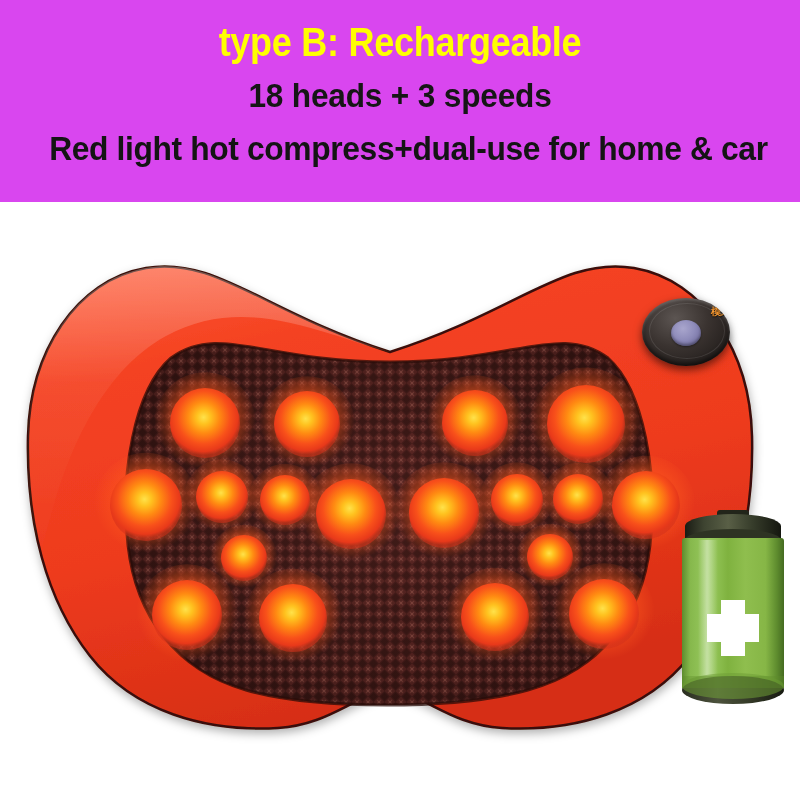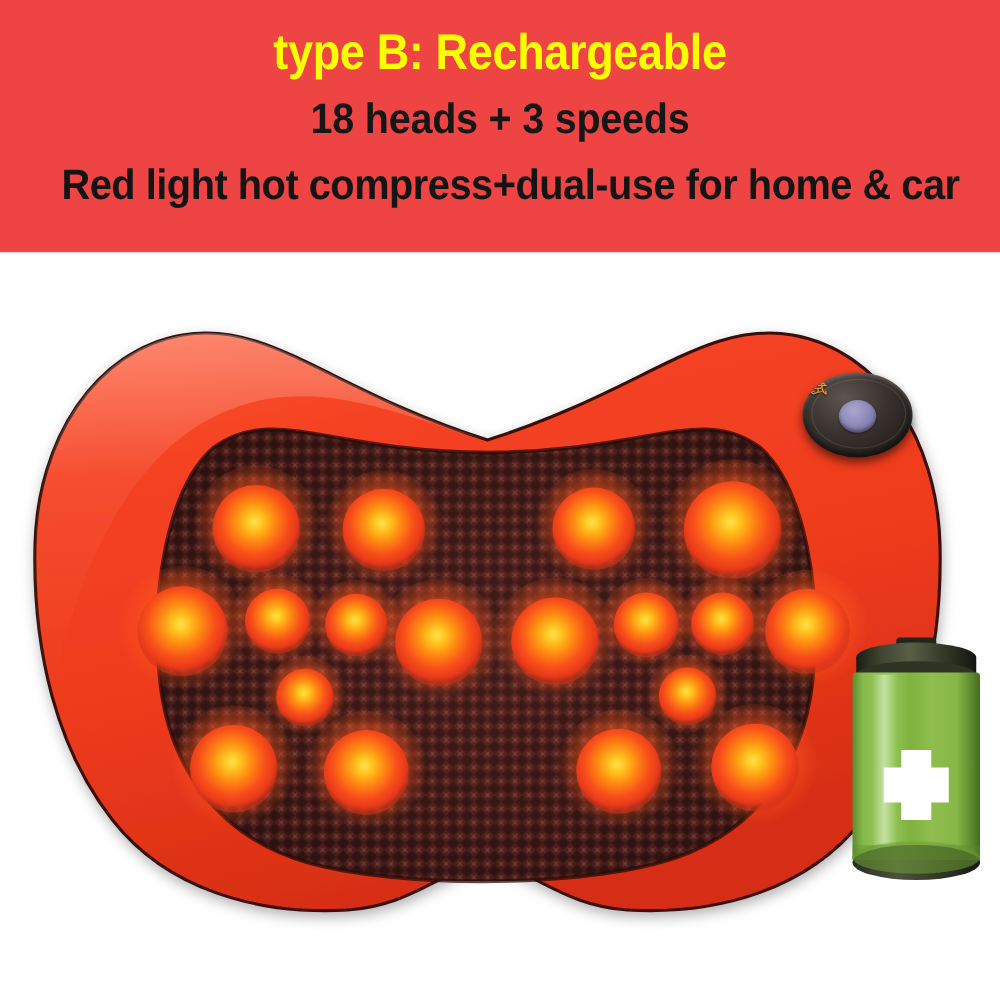--- a/index.html
+++ b/index.html
@@ -12,21 +12,21 @@
     overflow: hidden;
     font-family: "Liberation Sans", sans-serif;
     position: relative;
   }
 
   
   #promo-banner {
     position: absolute;
     left: 0; top: 0;
     width: 800px; height: 202px;
-    background: #ef4444;
+    background: #d946ef;
     overflow: hidden;
   }
   .banner-line {
     position: absolute;
     width: 800px;
     text-align: center;
     white-space: nowrap;
     line-height: 1;
   }
   #banner-title {
@@ -91,21 +91,21 @@
     position: absolute;
     left: 8%; top: 7%;
     width: 84%; height: 80%;
     border-radius: 50%;
     border: 1px solid rgba(255,255,255,0.10);
     pointer-events: none;
   }
   .btn-label {
     position: absolute;
     top: 9px; left: 0; width: 100%;
-    text-align: left;
+    text-align: right;
     font-size: 12px;
     font-weight: bold;
     color: #f0922a;
     text-shadow: 0 1px 1px rgba(0,0,0,0.8);
     letter-spacing: 0px;
     line-height: 1;
   }
   .btn-dot {
     position: absolute;
     left: 50%; top: 52%;

